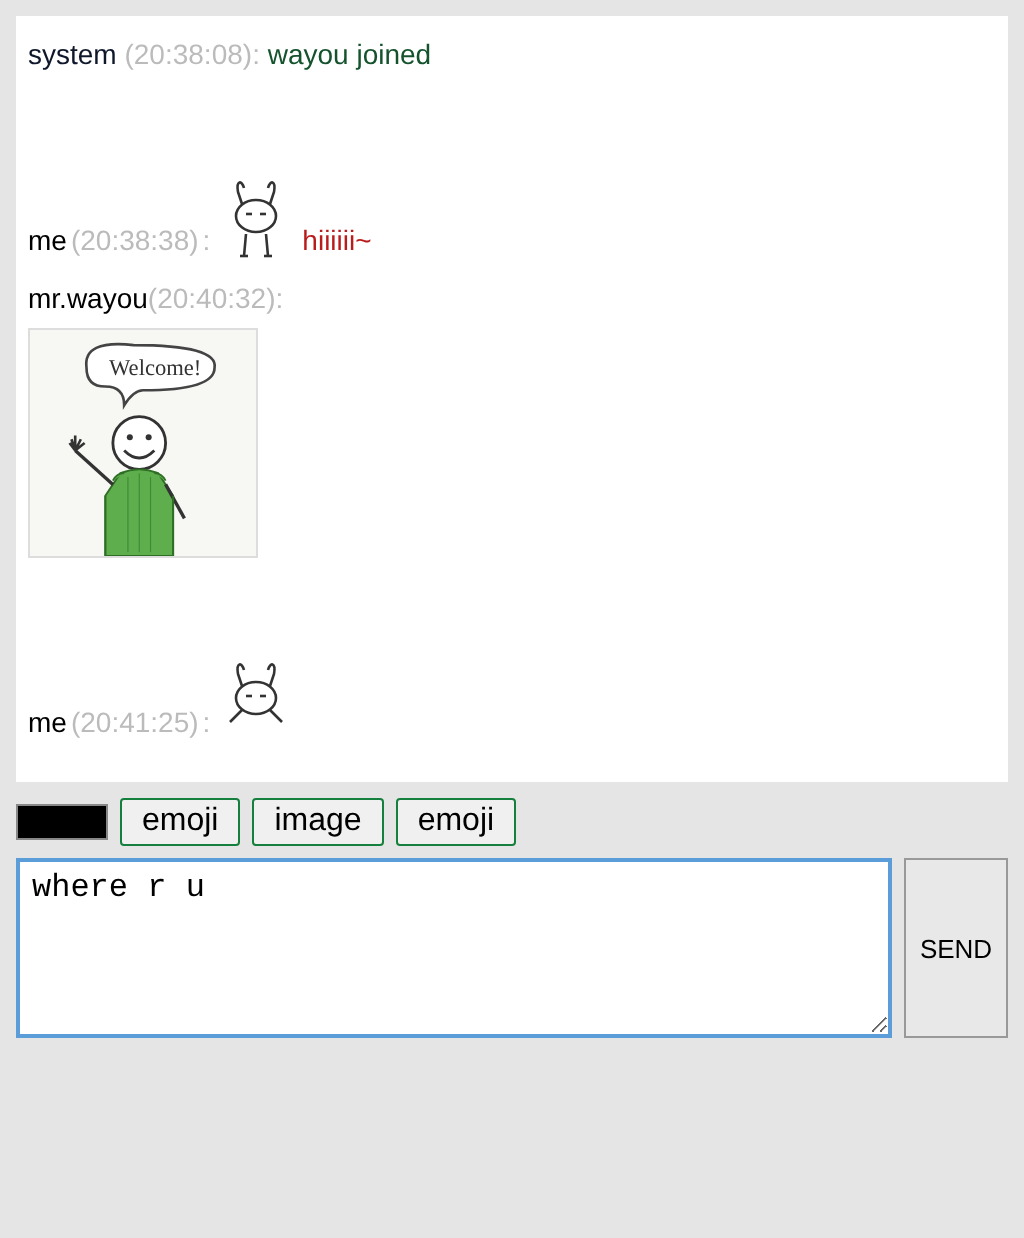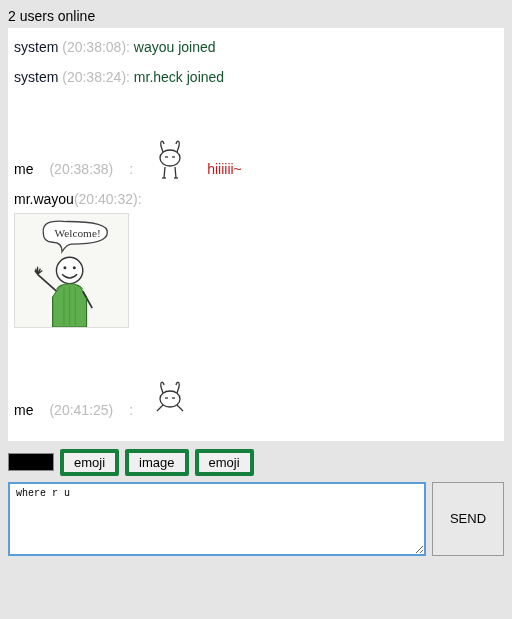--- a/index.html
+++ b/index.html
@@ -41,21 +41,21 @@
     .msg.system .sender { color: #0f172a; }
     .msg.system .colon { color: #bbb; }
     .msg.system .content { color: #14532d; }
     .msg.user .sender { color: #000; }
     .msg.user .colon { color: #bbb; }
     .msg.user .content { color: #b91c1c; }
     .msg-inline {
       display: flex;
       align-items: flex-end;
       flex-wrap: wrap;
-      gap: 16px;
+      gap: 2px;
     }
     .msg-block {
       display: block;
     }
     .bunny-emoji {
       display: inline-block;
       vertical-align: bottom;
       margin: 0 4px;
     }
     .bunny-emoji svg { display: block; }
@@ -74,69 +74,64 @@
       display: flex;
       gap: 6px;
       align-items: center;
     }
     .color-swatch {
       width: 46px; height: 18px;
       background: #000;
       border: 1px solid #888;
     }
     .tbtn {
-      font-size: 13px;
+      font-size: 16px;
       padding: 2px 10px;
       background: #f0f0f0;
-      border: 4px solid #15803d;
+      border: 1px solid #15803d;
       border-radius: 2px;
       cursor: pointer;
     }
     .input-row {
       display: flex;
       gap: 6px;
       align-items: stretch;
     }
     .msg-input {
       flex: 1;
-      height: 74px;
+      height: 90px;
       border: 2px solid #5b9dd9;
       outline: none;
       font-family: "Courier New", monospace;
-      font-size: 10px;
+      font-size: 16px;
       padding: 4px 6px;
       resize: both;
       background: #fff;
     }
     .send-btn {
-      width: 72px;
+      width: 52px;
       border: 1px solid #999;
       background: #e8e8e8;
       font-size: 13px;
       font-weight: normal;
       cursor: pointer;
     }
   </style>
 </head>
 <body>
 
 <div class="container">
-  <div class="status">2 users online</div>
 
   <div class="chat-area">
 
     <div class="msg system">
       <span class="sender">system</span>
       <span class="time">(20:38:08)</span><span class="colon">: </span><span class="content">wayou joined</span>
     </div>
 
-    <div class="msg system">
-      <span class="sender">system</span>
-      <span class="time">(20:38:24)</span><span class="colon">: </span><span class="content">mr.heck joined</span>
-    </div>
 
     <div class="msg user msg-inline" style="margin-top:30px;">
       <span class="sender">me</span>
         <span class="time">(20:38:38)</span>
         <span class="colon">:</span>
       <span class="bunny-emoji">
         <svg width="34" height="40" viewBox="0 0 34 40">
           <g stroke="#333" stroke-width="1.3" fill="#fff">
             <path d="M11 4 C10 0 7 0 8 6 L10 12" fill="#fff"></path>
             <path d="M23 4 C24 0 27 0 26 6 L24 12" fill="#fff"></path>

